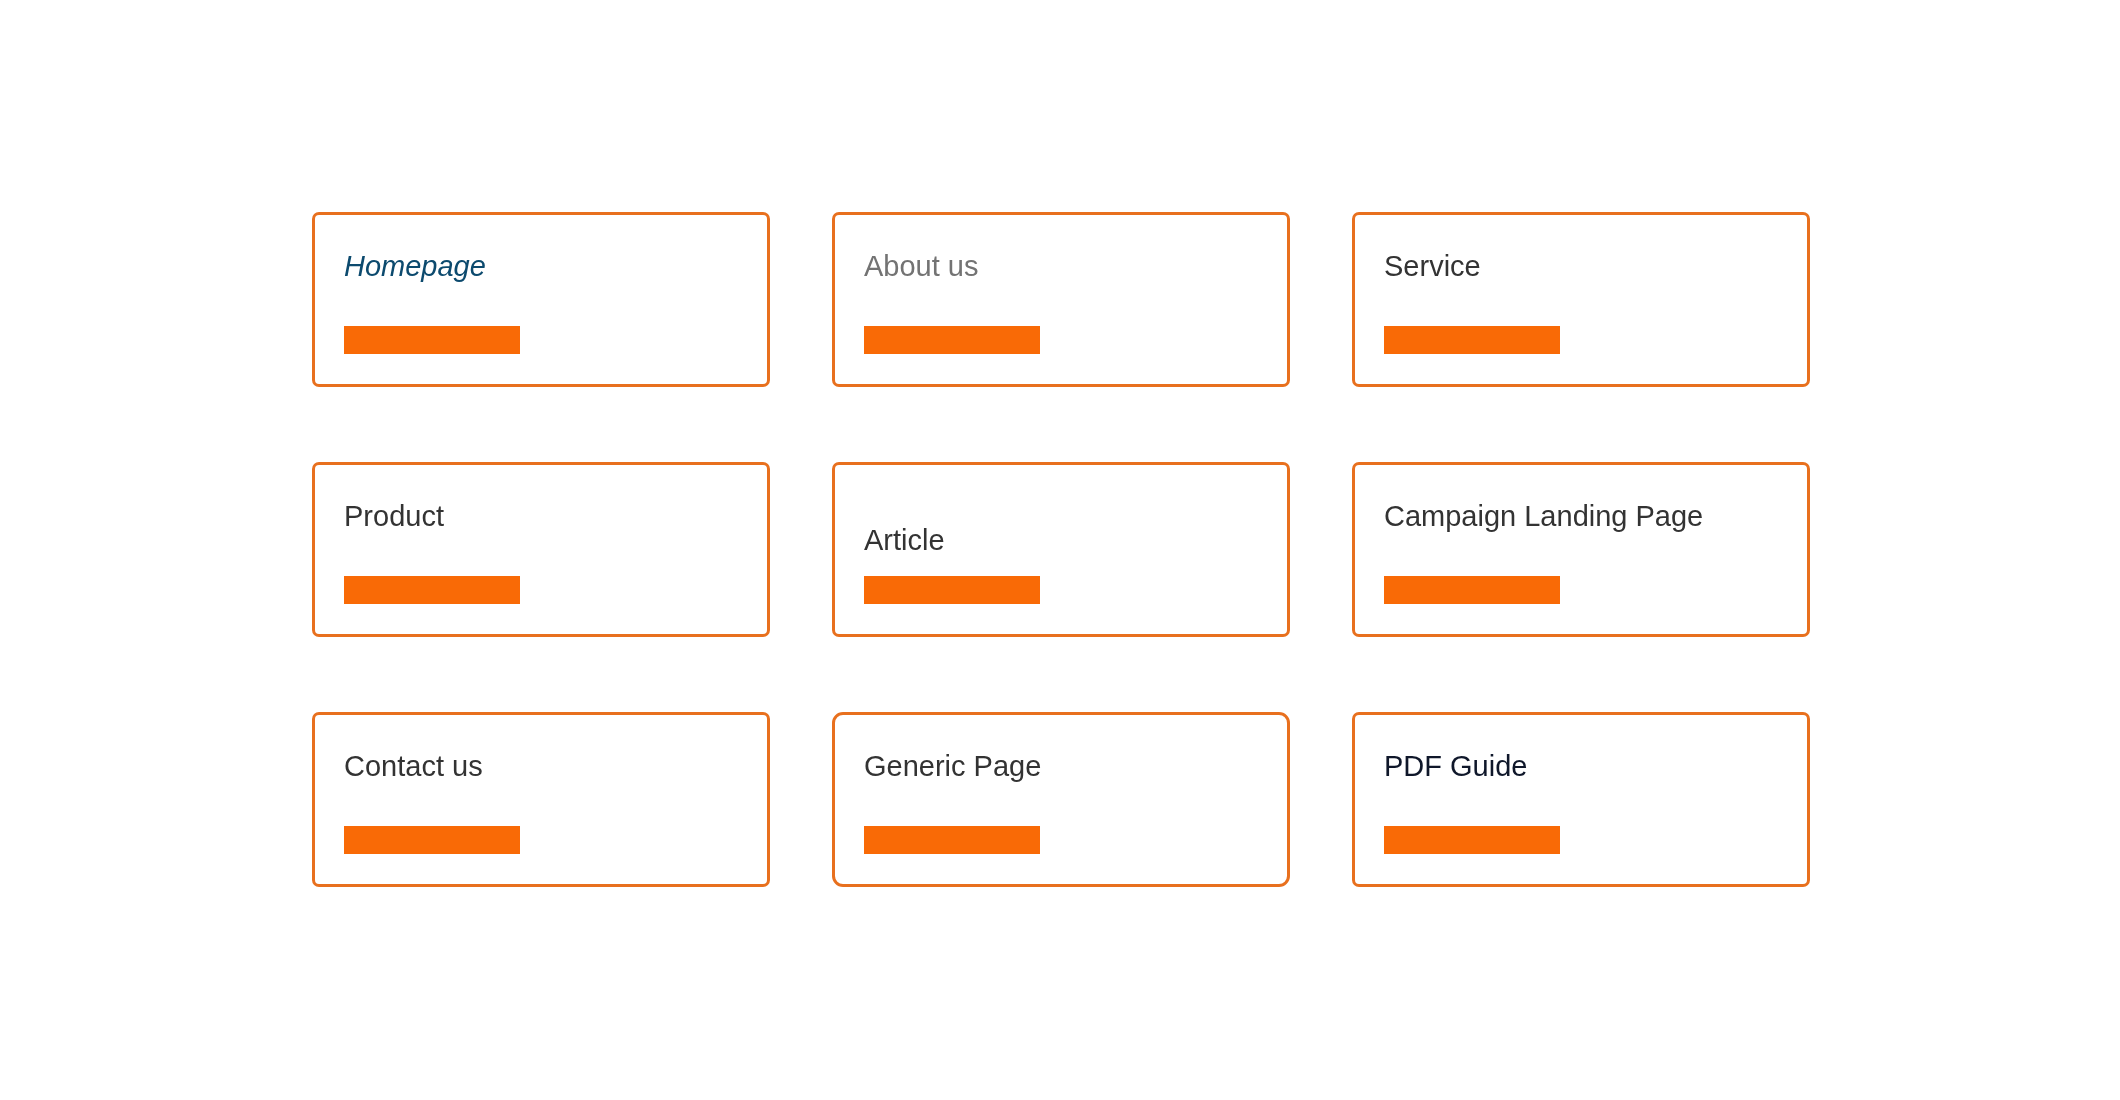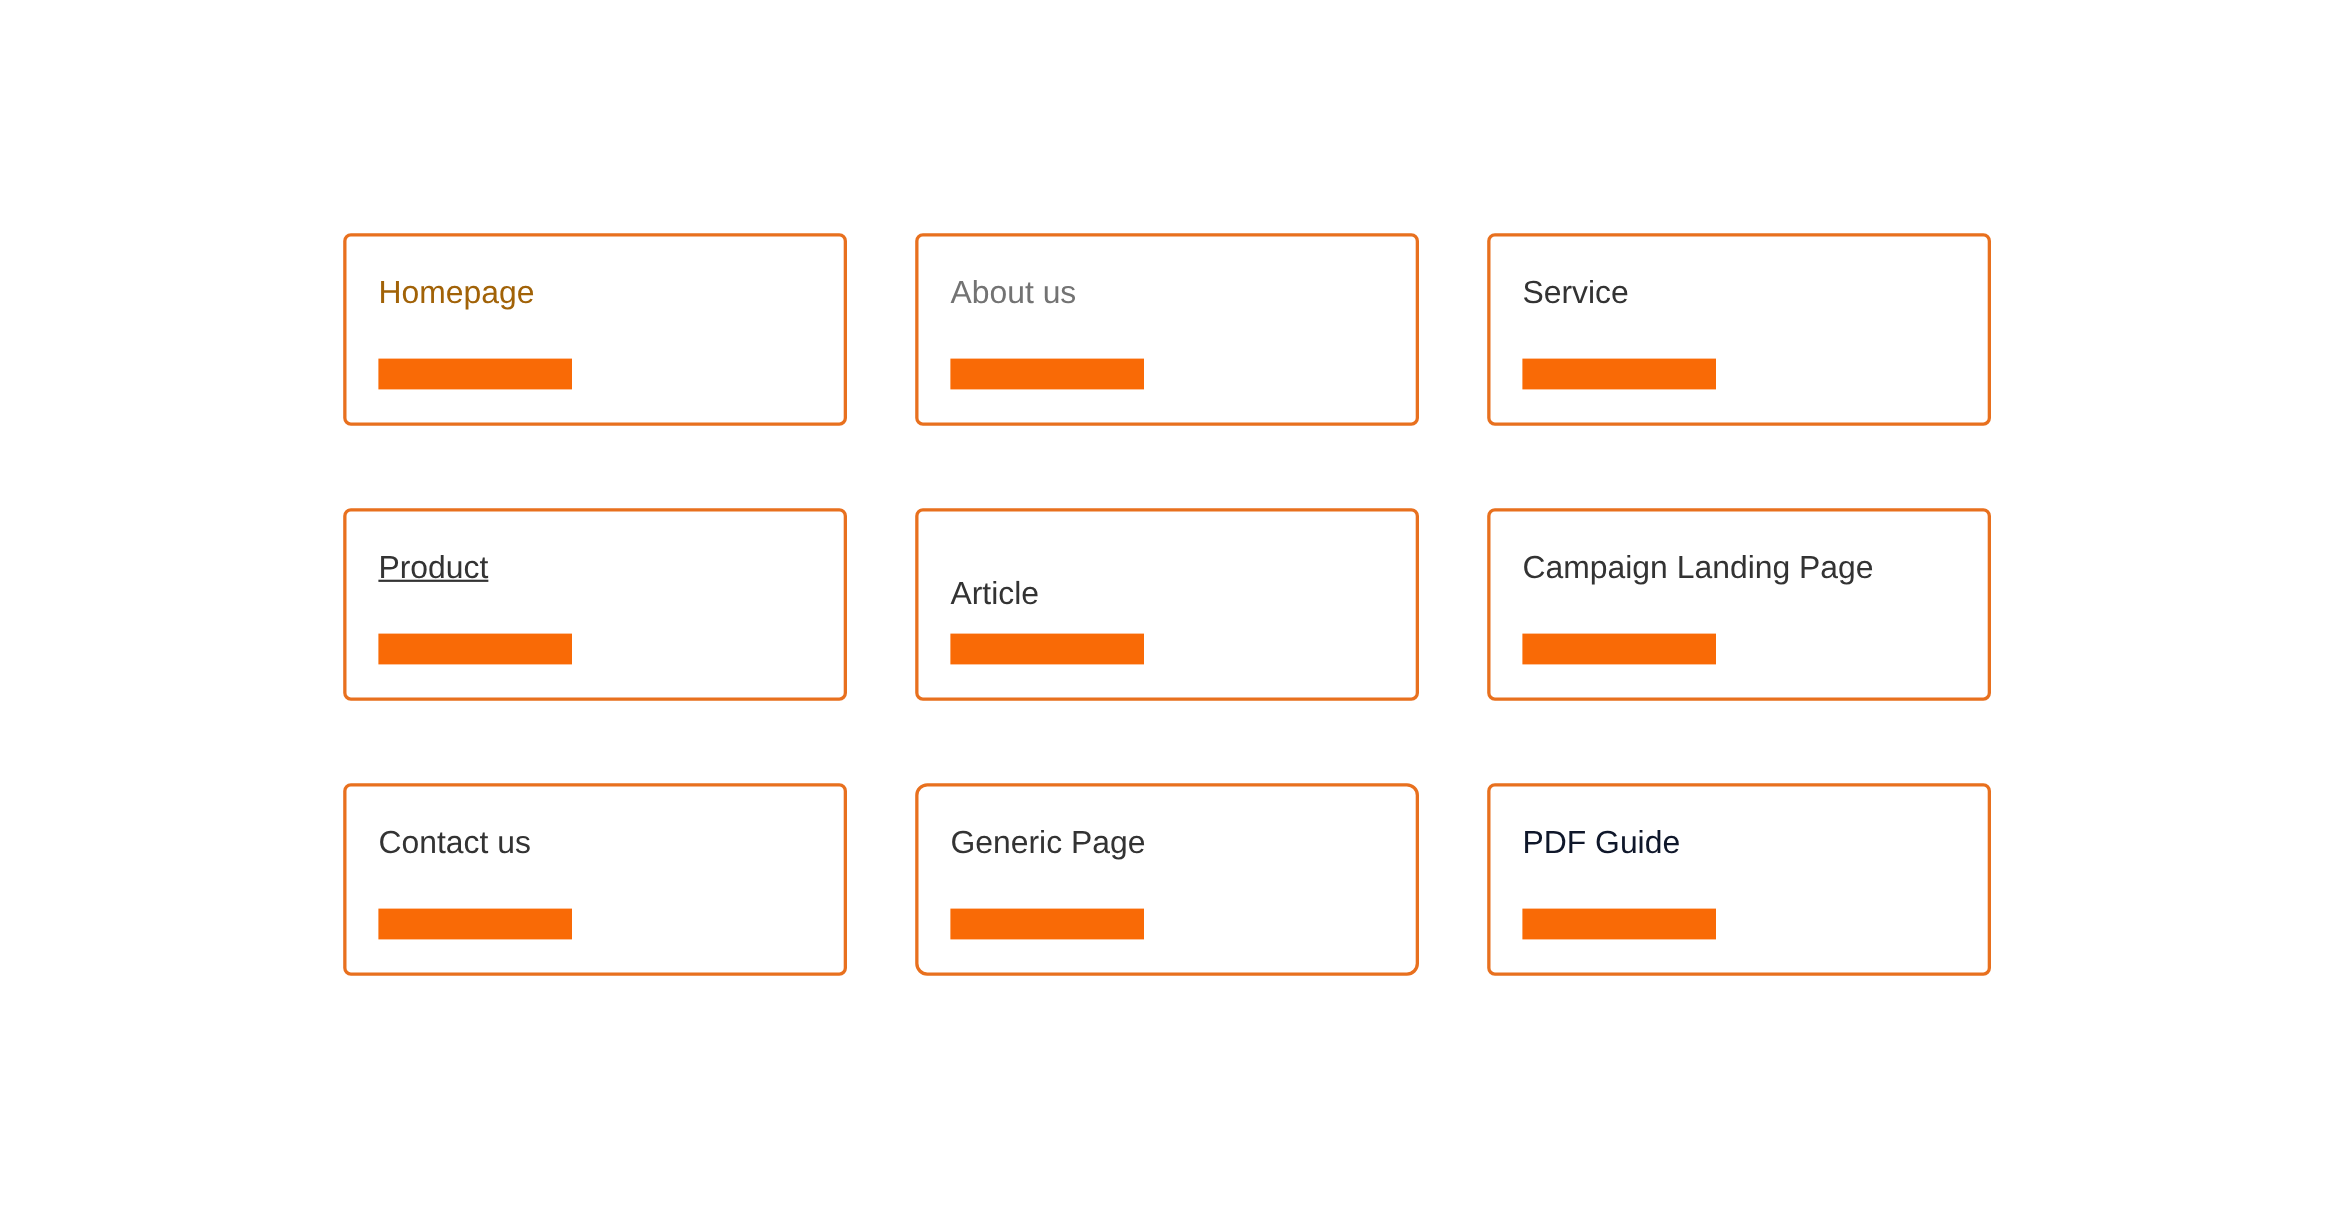--- a/index.html
+++ b/index.html
@@ -50,33 +50,33 @@
       width: 176px;
       height: 28px;
       background: #F96A06;
     }
   </style>
 </head>
 <body style="background: rgb(255, 255, 255);">
 
 <div class="grid">
   <div class="card" style="border-color: rgb(232, 112, 30);">
-    <div class="card-title" style="color: #a16207;">Homepage</div>
+    <div class="card-title" style="color: #0c4a6e; font-style: italic;">Homepage</div>
     <div class="card-bar" style="background: rgb(249, 106, 6);"></div>
   </div>
   <div class="card" style="border-color: rgb(232, 112, 30);">
     <div class="card-title" style="color: #737373;">About us</div>
     <div class="card-bar" style="background: rgb(249, 106, 6);"></div>
   </div>
   <div class="card" style="border-color: rgb(232, 112, 30);">
     <div class="card-title" style="color: rgb(51, 51, 51);">Service</div>
     <div class="card-bar" style="background: rgb(249, 106, 6);"></div>
   </div>
   <div class="card" style="border-color: rgb(232, 112, 30);">
-    <div class="card-title" style="color: rgb(51, 51, 51); text-decoration: underline;">Product</div>
+    <div class="card-title" style="color: rgb(51, 51, 51);">Product</div>
     <div class="card-bar" style="background: rgb(249, 106, 6);"></div>
   </div>
   <div class="card" style="border-color: rgb(232, 112, 30);">
     <div class="card-title" style="color: rgb(51, 51, 51); margin-top: 24px;">Article</div>
     <div class="card-bar" style="background: rgb(249, 106, 6);"></div>
   </div>
   <div class="card" style="border-color: rgb(232, 112, 30); padding-left: 20px;">
     <div class="card-title" style="color: rgb(51, 51, 51);">Campaign Landing Page</div>
     <div class="card-bar" style="background: rgb(249, 106, 6);"></div>
   </div>

